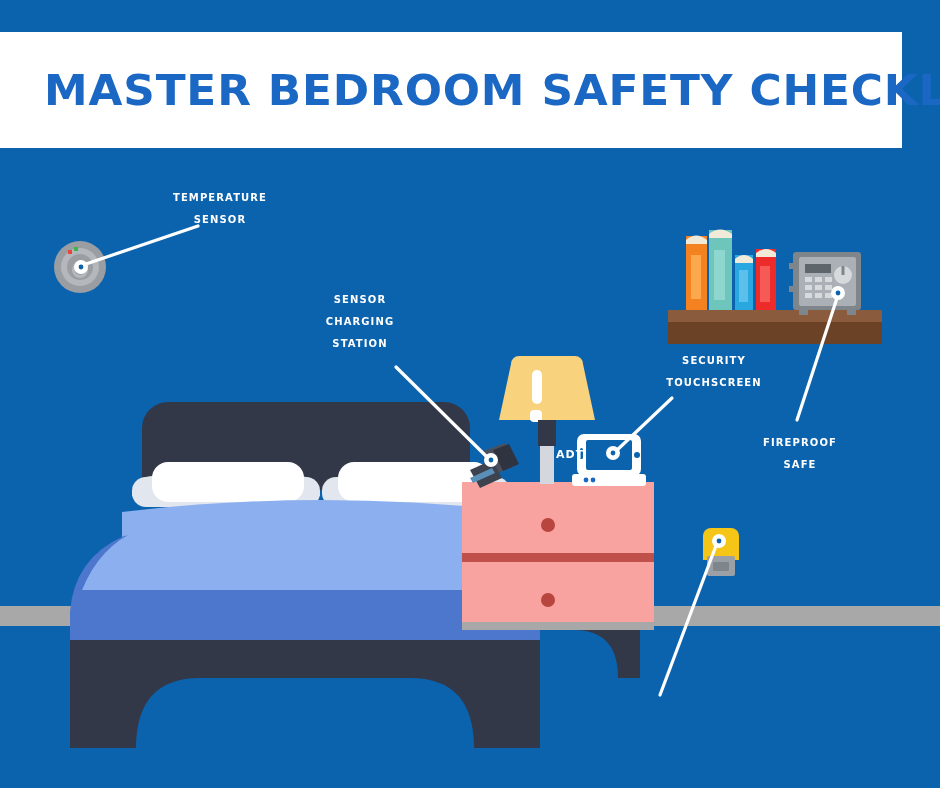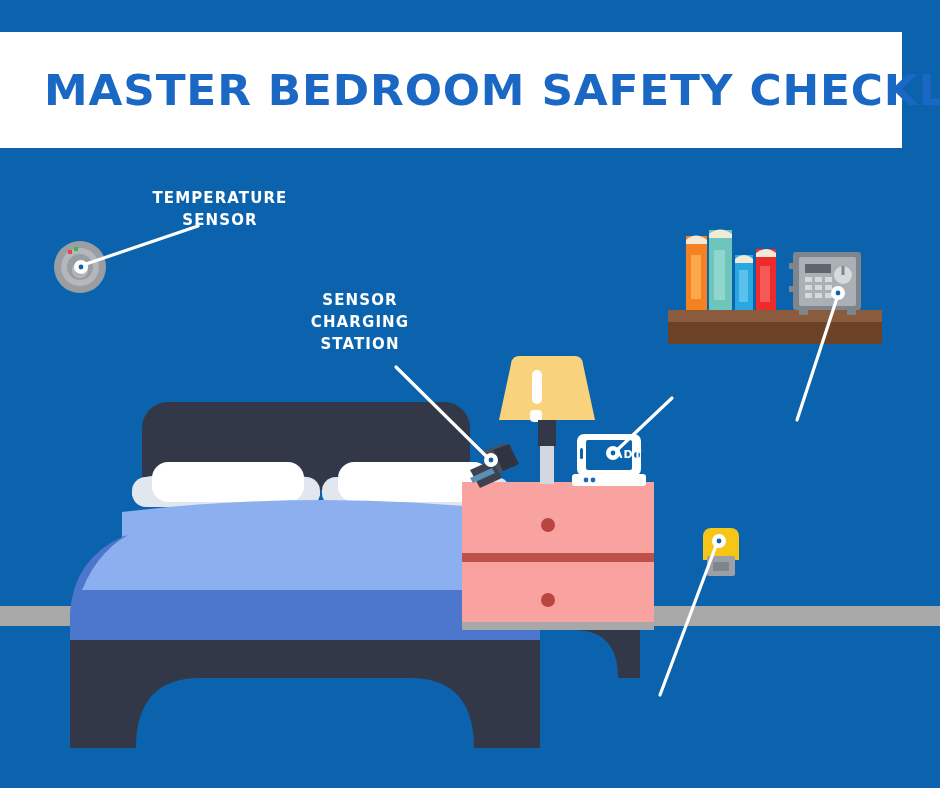--- a/index.html
+++ b/index.html
@@ -39,21 +39,21 @@
   }
 
   
   .scene{position:absolute;left:0;top:0;width:940px;height:788px;}
   .scene svg{display:block;}
 
   
   .label{
     position:absolute;
     color:#FFFFFF;
-    font-size:15px;
+    font-size:10px;
     font-weight:bold;
     letter-spacing:1.1px;
     line-height:22px;
     text-align:center;
     font-family:"DejaVu Sans","Liberation Sans",sans-serif;
     white-space:pre-line;
     pointer-events:none;
   }
   #label-temperature-sensor{left:128px;top:187px;width:184px;}
   #label-phone-charging{left:270px;top:289px;width:180px;}
@@ -243,20 +243,24 @@
     <div class="header-title">MASTER BEDROOM SAFETY CHECKLIST</div>
   </div>
 
   <div class="label" id="label-temperature-sensor">TEMPERATURE
 SENSOR</div>
 
   <div class="label" id="label-phone-charging">SENSOR
 CHARGING
 STATION</div>
 
-
-
-
-  <div style="position:absolute;left:614px;top:448px;width:28px;text-align:center;
+  <div class="label" id="label-security-touchscreen">SECURITY
+TOUCHSCREEN</div>
+
+  <div class="label" id="label-fireproof-safe">FIREPROOF
+SAFE</div>
+
+
+  <div style="position:absolute;left:556px;top:448px;width:28px;text-align:center;
               color:#FFFFFF;font-size:11px;font-weight:bold;letter-spacing:1px;
               font-family:'DejaVu Sans','Liberation Sans',sans-serif;">ADT</div>
 
 </div>
 
 </body></html>

